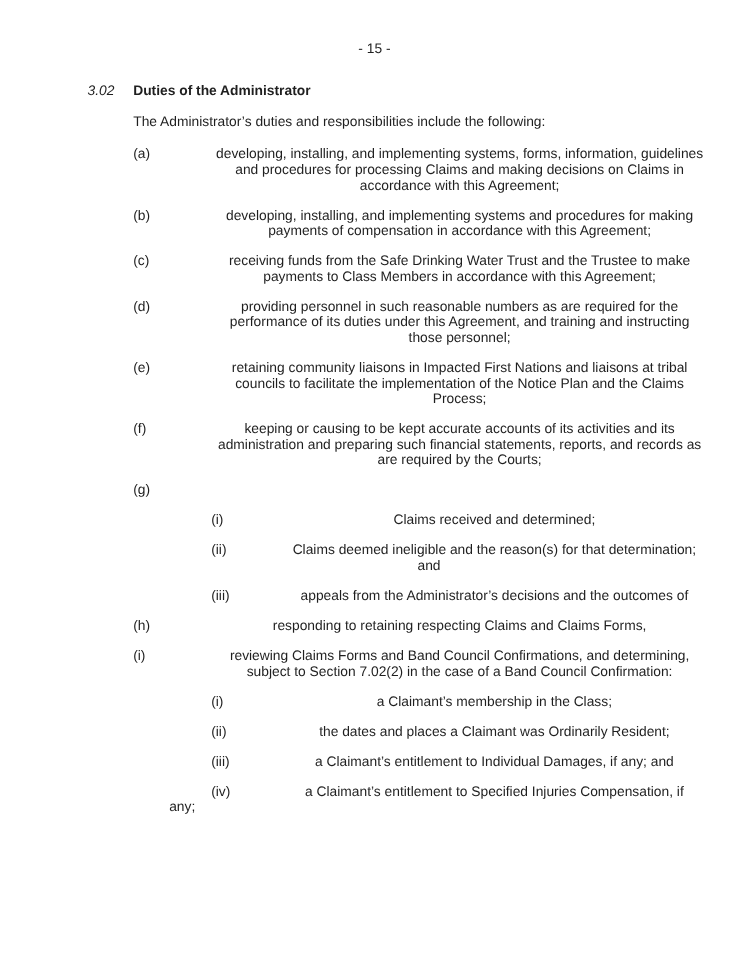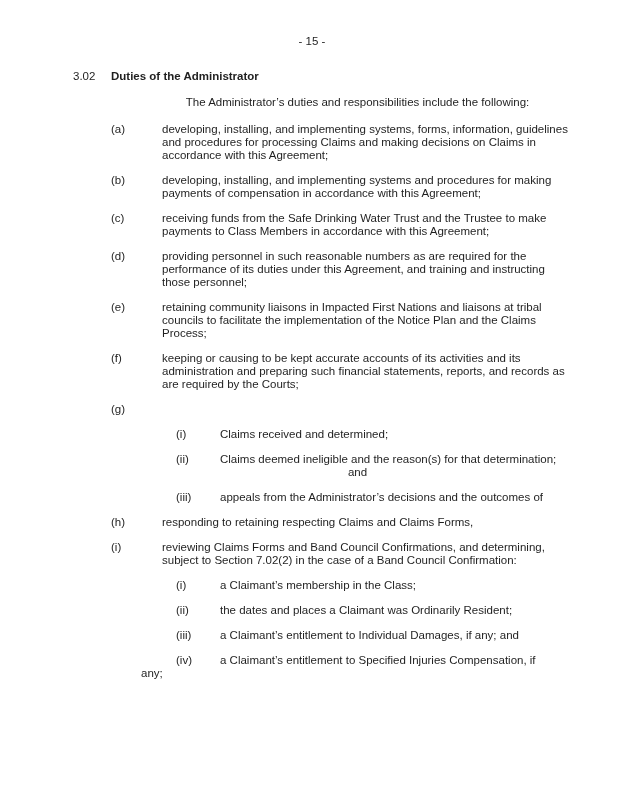--- a/index.html
+++ b/index.html
@@ -26,34 +26,33 @@
     position: absolute;
     top: 35px;
     left: 0;
     right: 0;
     text-align: center;
   }
   .sec-head {
     display: flex;
     margin: 0 0 13px 0;
   }
-  .sec-num { width: 38px; flex: none; }
+  .sec-num { width: 38px; flex: none; font-style: italic; }
   .sec-title { font-weight: bold; }
   .intro {
     margin: 0 0 14px 38px;
     white-space: pre-line;
-    text-align: center;
   }
   .blk { margin: 0 0 12px 0; }
   .row { display: flex; }
   .lv1 { margin-left: 38px; }
   .lv1 .lbl { width: 51px; flex: none; }
   .lv2 { margin-left: 103px; }
   .lv2 .lbl { width: 44px; flex: none; }
-  .txt { white-space: pre-line; flex: 1; }
+  .txt { white-space: pre-line; flex: 1; text-align: center; }
   .cont { white-space: pre-line; }
   .out1 { margin-left: 38px; text-align: center; }
   .out2 { margin-left: 68px; }
 </style>
 </head>
 <body>
 
 <div class="page">
 
   <div class="pagenum">- 15 -</div>

